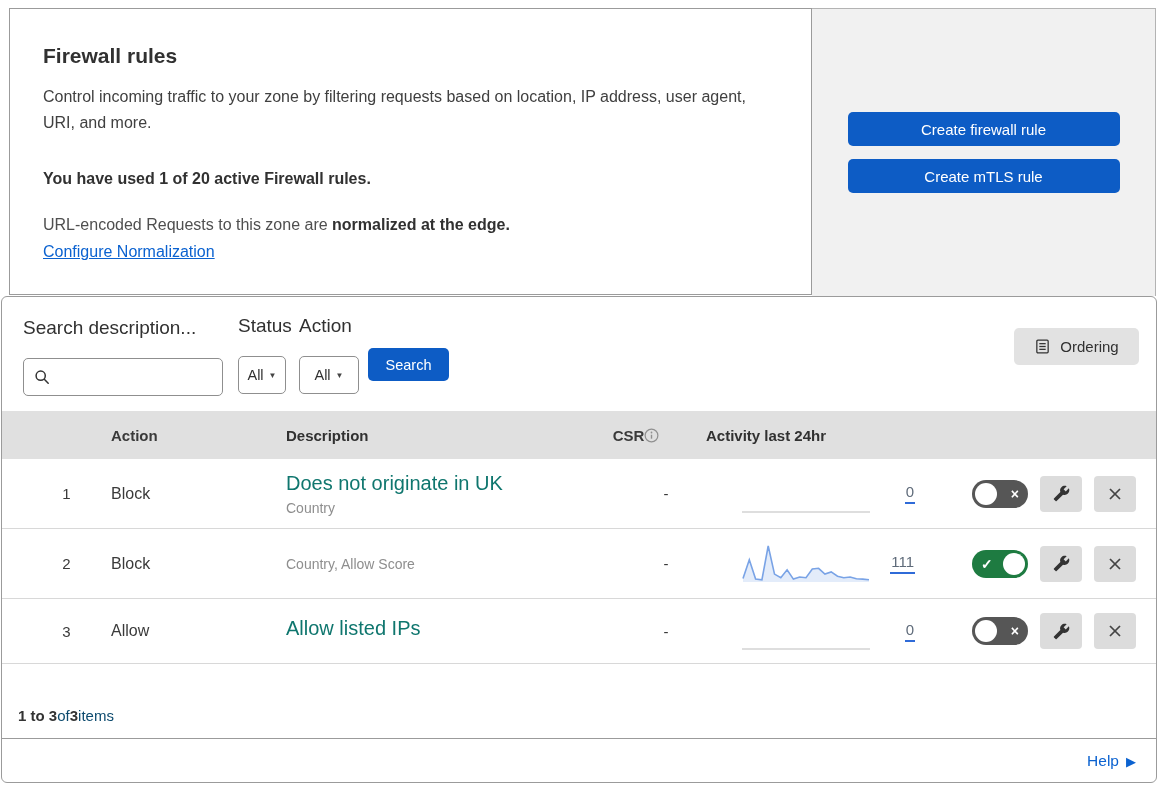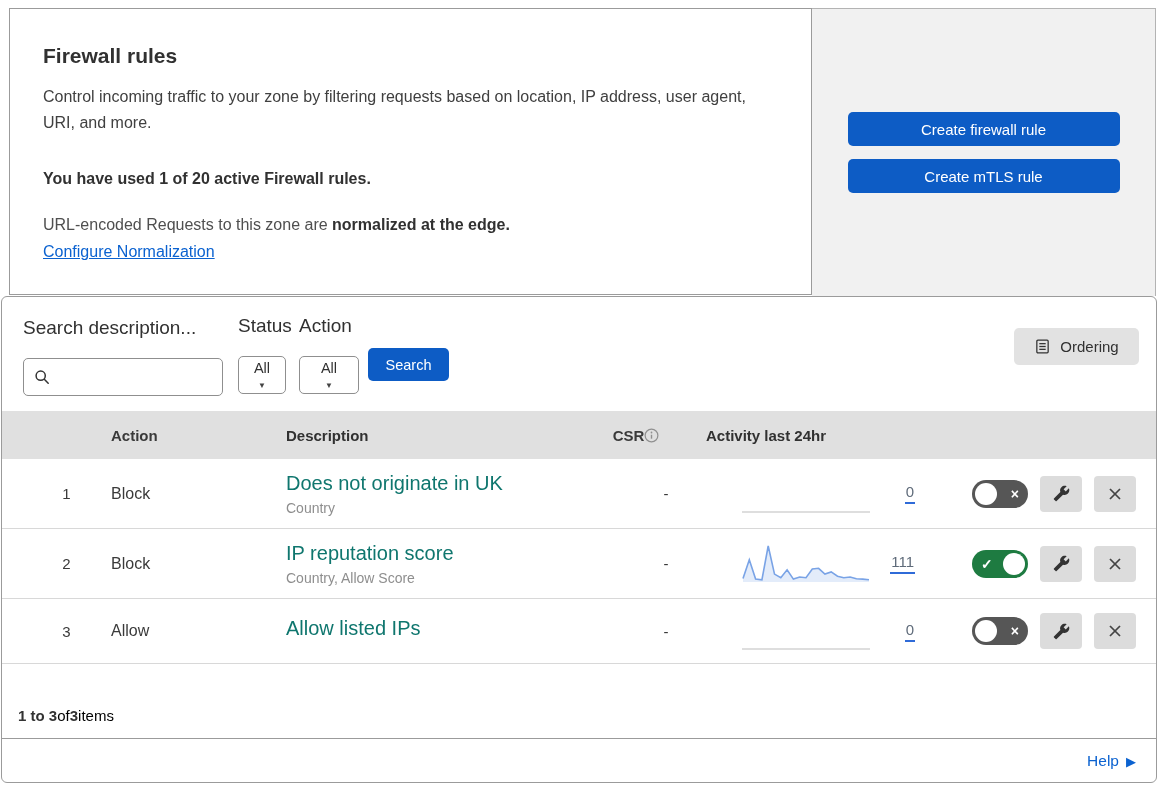--- a/index.html
+++ b/index.html
@@ -35,21 +35,21 @@
   .f-label { font-size: 19px; color: #313131; margin-bottom: 19px; }
   .f-search { position: absolute; left: 21px; top: 20px; }
   .search-box { width: 200px; height: 38px; border: 1px solid #8f8f8f; border-radius: 5px;
     background: #fff; display: flex; align-items: center; padding: 0 10px; }
   .search-box input { border: none; outline: none; flex: 1; min-width: 0; font-size: 14px;
     margin-left: 8px; font-family: "Liberation Sans", sans-serif; }
   .f-status { position: absolute; left: 236px; top: 18px; }
   .f-action { position: absolute; left: 297px; top: 18px; }
   .select { height: 38px; border: 1px solid #8f8f8f; border-radius: 5px; background: #fff;
     font-size: 14.5px; color: #313131; display: flex; align-items: center; justify-content: center;
-    gap: 5px; flex-direction: column; }
+    gap: 5px; }
   .f-status .select { width: 48px; }
   .f-action .select { width: 60px; }
   .caret { font-size: 8px; color: #444; }
   .btn-search { position: absolute; left: 366px; top: 51px; width: 81px; height: 33px; font-size: 14.5px; }
   .btn-ordering { position: absolute; left: 1012px; top: 31px; width: 125px; height: 37px;
     background: #e2e2e2; border: none; border-radius: 5px; font-size: 15px; color: #313131;
     display: flex; align-items: center; justify-content: center; gap: 9px; }
 
   
   .thead { position: absolute; left: 0; top: 114px; width: 100%; height: 48px; background: #e0e0e0;
@@ -87,21 +87,21 @@
   .toggle.on .knob { right: 3px; }
   .toggle.on .mark { left: 9px; }
 
   .icon-btn { width: 42px; height: 36px; border-radius: 4px; background: #dcdcdc; border: none;
     display: flex; align-items: center; justify-content: center; }
 
   
   .tfooter { position: absolute; left: 0; top: 367px; width: 100%; height: 74px;
     display: flex; align-items: flex-end; padding: 0 0 14px 16px; font-size: 15px; }
   .tfooter .b { font-weight: 700; color: #333; }
-  .tfooter .g { color: #000000; }
+  .tfooter .g { color: #0c4a6e; }
   .helpbar { position: absolute; left: 0; top: 441px; width: 100%; height: 45px;
     border-top: 1px solid #9b9b9b; display: flex; align-items: center; justify-content: flex-end;
     padding-right: 20px; }
   .help-link { color: #0b62d0; font-size: 15.5px; display: flex; align-items: center; gap: 7px;
     text-decoration: none; }
   .help-link .arrow { font-size: 13px; }
 </style>
 </head>
 <body>
 
@@ -209,21 +209,20 @@
             <line x1="13" y1="3" x2="3" y2="13" stroke="#444" stroke-width="1.7"></line>
           </svg>
         </button>
       </div>
     </div>
 
     <div class="trow">
       <div class="col-idx">2</div>
       <div class="col-action">Block</div>
       <div class="col-desc">
-        <div class="d-title">IP reputation score</div>
         <div class="d-sub">Country, Allow Score</div>
       </div>
       <div class="col-csr">-</div>
       <div class="col-activity">
         <div class="spark"><svg width="128" height="46">
               <polygon points="1,41 1.0,37.4 7.3,18.7 13.6,38.1 19.9,38.8 26.2,5.0 32.5,33.1 38.8,36.7 45.1,28.8 51.4,38.1 57.7,36.0 64.0,36.7 70.3,28.0 76.6,27.3 82.9,33.1 89.2,30.9 95.5,35.2 101.8,36.7 108.1,36.0 114.4,37.8 120.7,38.1 127.0,38.8 127,41" fill="#e3ecfa"></polygon>
               <polyline points="1.0,37.4 7.3,18.7 13.6,38.1 19.9,38.8 26.2,5.0 32.5,33.1 38.8,36.7 45.1,28.8 51.4,38.1 57.7,36.0 64.0,36.7 70.3,28.0 76.6,27.3 82.9,33.1 89.2,30.9 95.5,35.2 101.8,36.7 108.1,36.0 114.4,37.8 120.7,38.1 127.0,38.8" fill="none" stroke="#79a3e6" stroke-width="1.6"></polyline>
             </svg></div>
         <a class="count">111</a>
       </div>

